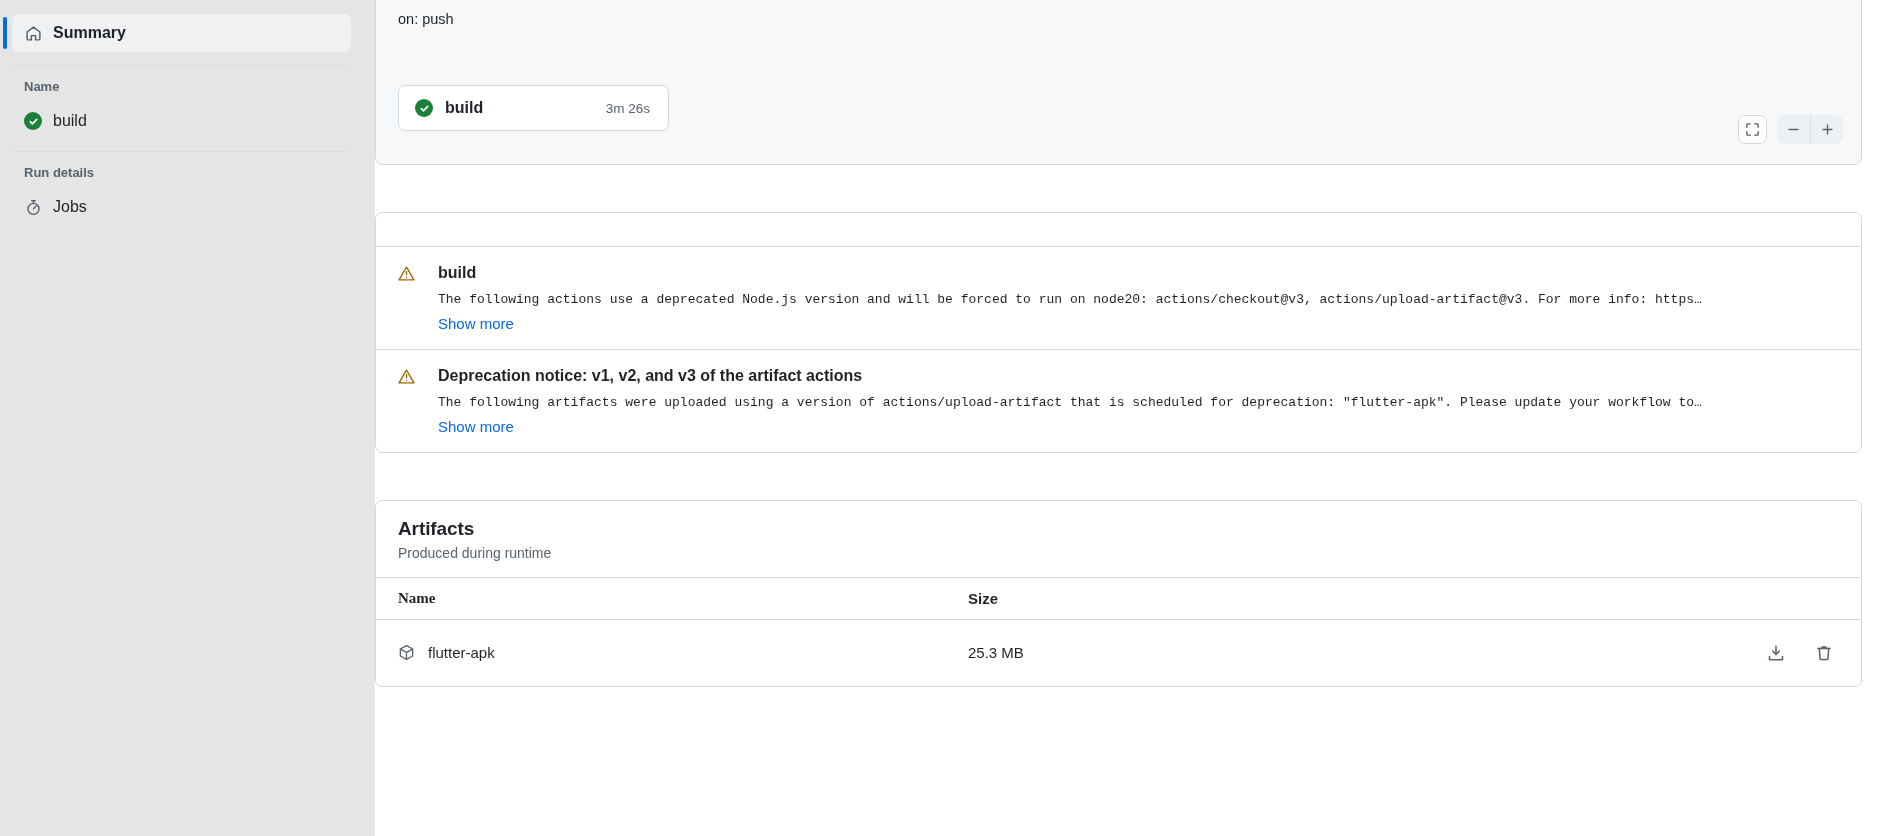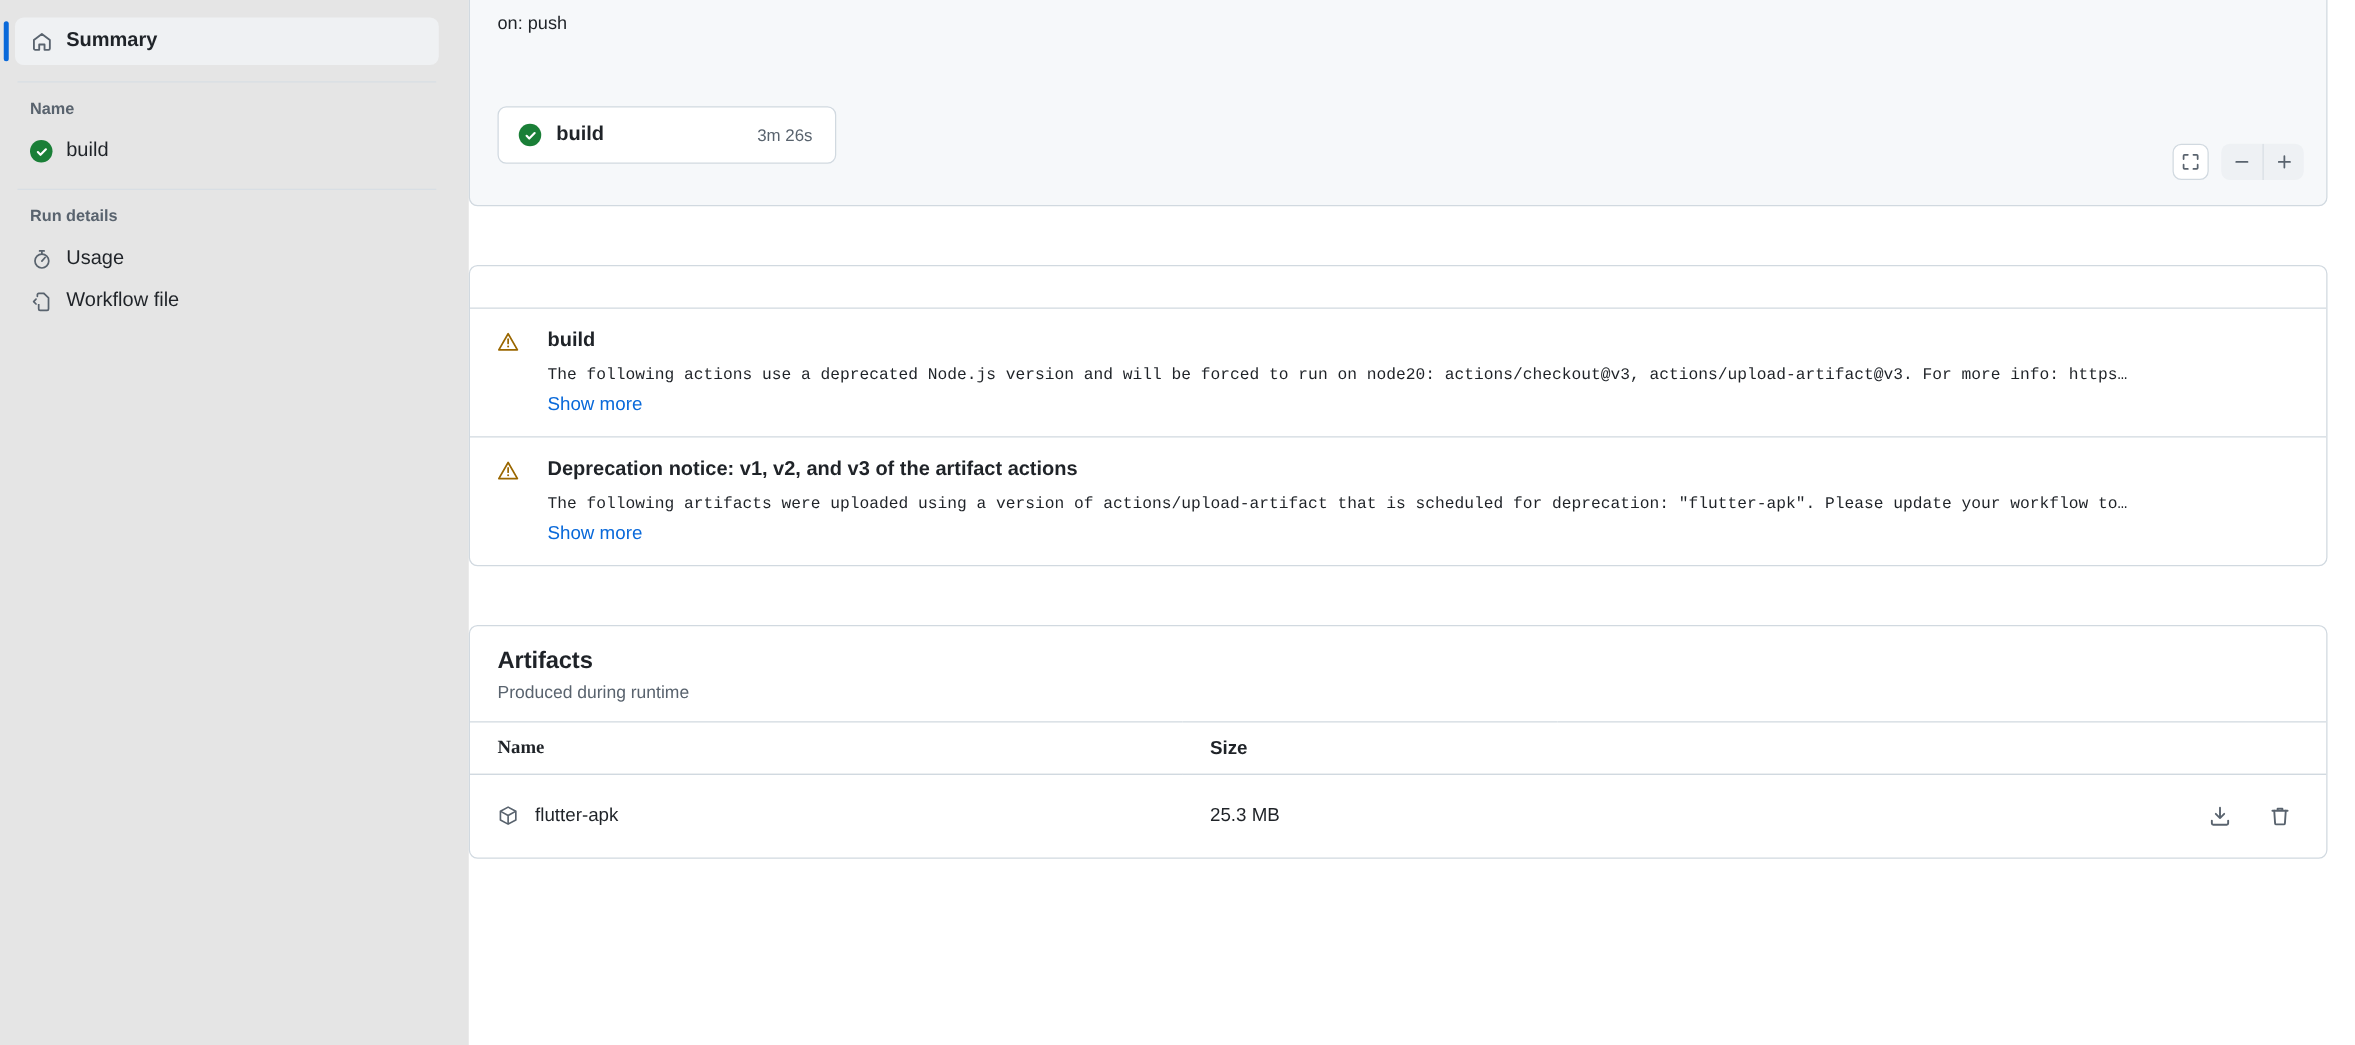--- a/index.html
+++ b/index.html
@@ -239,33 +239,23 @@
 
     <div class="side-group-title">Run details</div>
 
     <div class="side-link-row">
       <span class="side-icon">
         <svg width="17" height="17" viewBox="0 0 16 16" fill="none" stroke="currentColor" stroke-width="1.3">
           <circle cx="8" cy="9.3" r="5.2"></circle>
           <path d="M8 9.3 10.4 6.6M6.3 1.6h3.4M8 1.6v2.5" stroke-linecap="round"></path>
         </svg>
       </span>
-      <span>Usage</span>
+      <span>Jobs</span>
     </div>
 
-    <div class="side-link-row">
-      <span class="side-icon">
-        <svg width="17" height="17" viewBox="0 0 16 16" fill="none" stroke="currentColor" stroke-width="1.3">
-          <path d="M9.5 1.6H5.6a1 1 0 0 0-1 1v1.2" stroke-linecap="round"></path>
-          <path d="M9.5 1.6 13 5v8.4a1 1 0 0 1-1 1H6.6a1 1 0 0 1-1-1V9.6" stroke-linejoin="round"></path>
-          <path d="M3.6 6 1.8 7.8l1.8 1.8" stroke-linecap="round" stroke-linejoin="round"></path>
-        </svg>
-      </span>
-      <span>Workflow file</span>
-    </div>
 
   </aside>
 
   <main class="main">
 
     <section class="graph-card">
       <div class="graph-trigger">on: push</div>
 
       <div class="job-node">
         <span class="check-badge">

